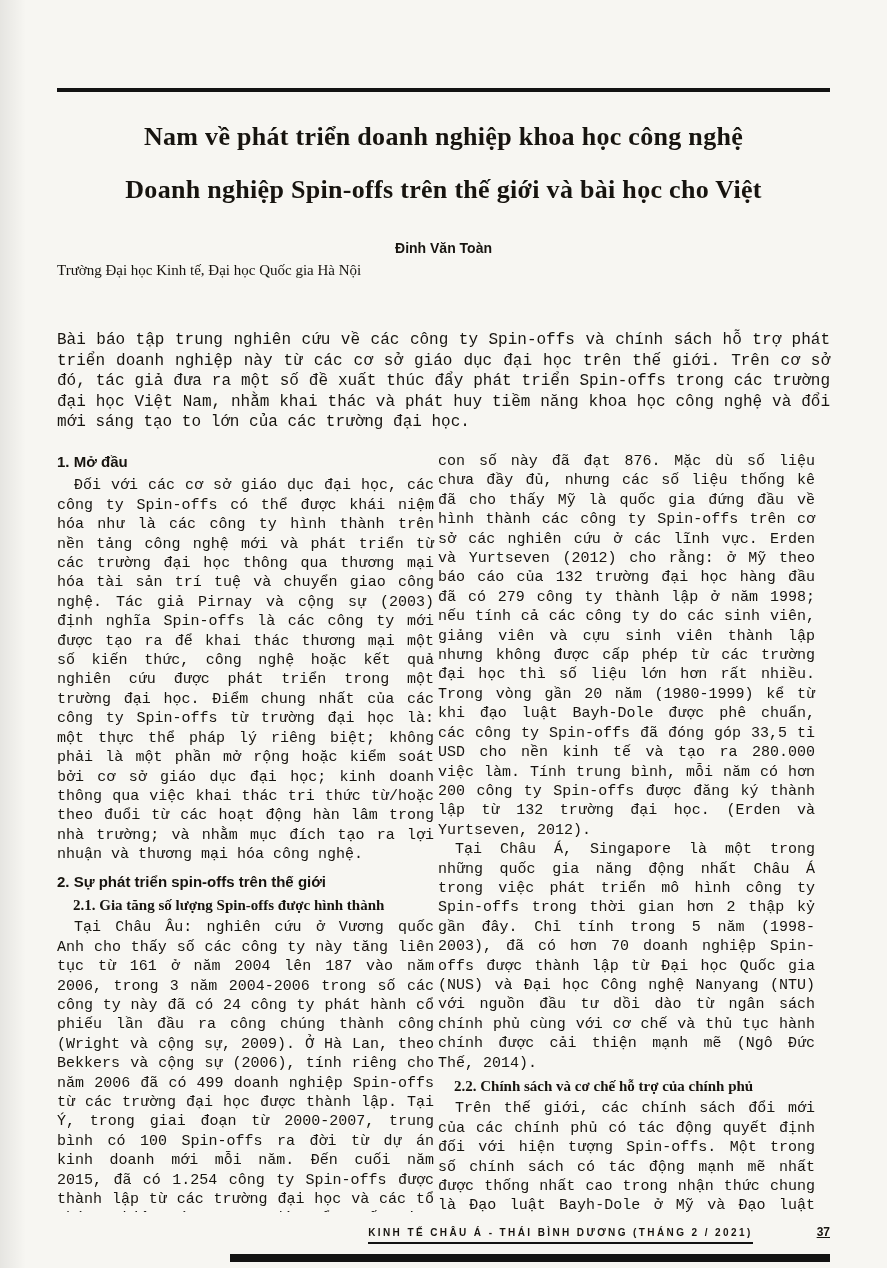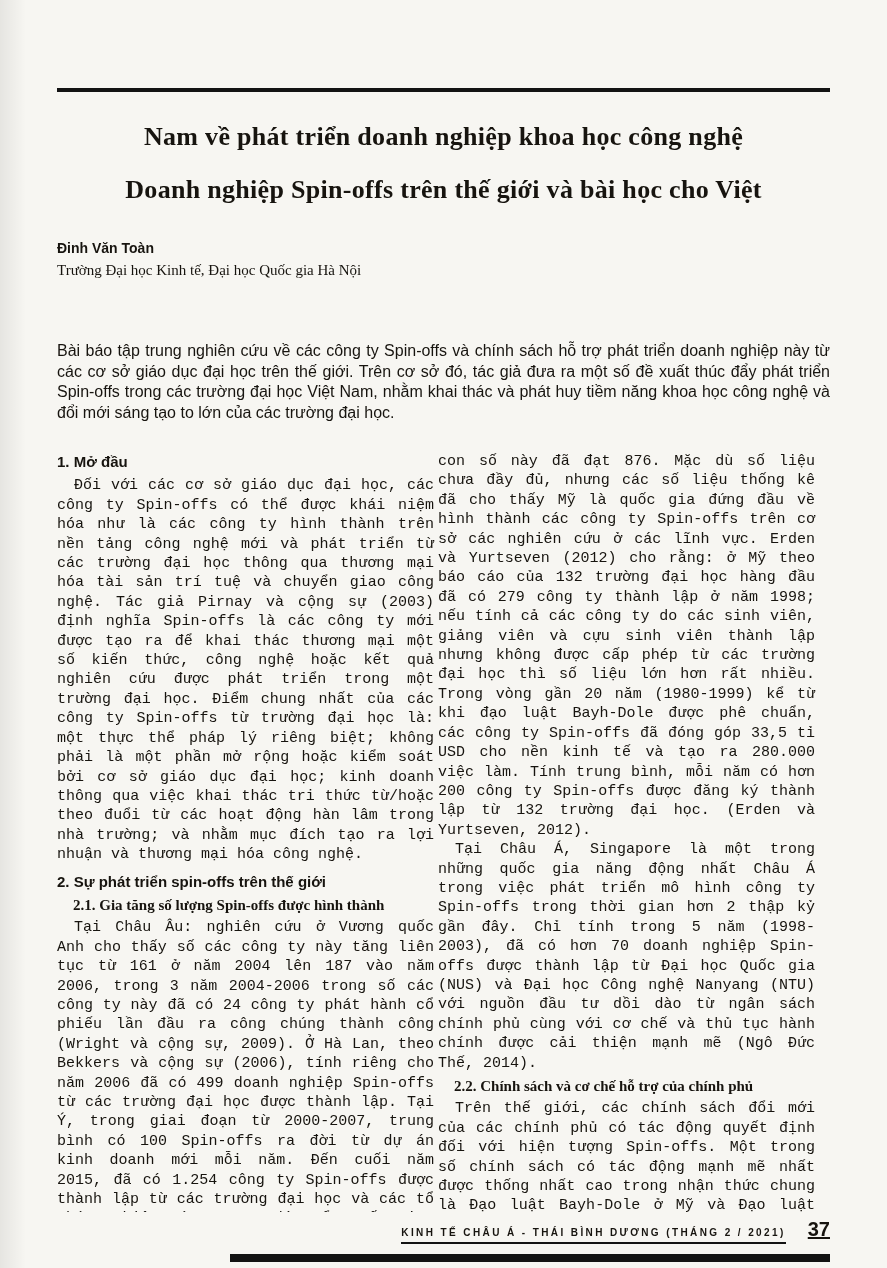--- a/index.html
+++ b/index.html
@@ -41,42 +41,42 @@
     font-size: 26px;
     line-height: 53px;
     letter-spacing: 0.3px;
   }
   .title .t-line { display: block; white-space: nowrap; }
 
   .author {
     position: absolute;
     top: 240px; left: 57px;
     width: 773px;
+    text-align: center;
     font-family: "Liberation Sans", sans-serif;
     font-weight: bold;
     font-size: 14px;
   }
   .affiliation {
     position: absolute;
     top: 262px; left: 57px;
     width: 773px;
     text-align: left;
     font-family: "Liberation Serif", serif;
     font-size: 15px;
   }
 
   .abstract {
     position: absolute;
     top: 330px; left: 57px;
     width: 773px;
-    font-family: Liberation Sans, sans-serif;
+    font-family: Liberation Mono, monospace;
     font-size: 16px;
     line-height: 20.5px;
     text-align: justify;
-    margin-top: 11px;
   }
 
   .columns {
     position: absolute;
     top: 452px; left: 57px;
     width: 773px; height: 760px;
     display: flex;
     gap: 4px;
     overflow: hidden;
   }
@@ -116,22 +116,22 @@
     font-weight: bold;
     font-size: 10px;
     letter-spacing: 2.4px;
     border-bottom: 2px solid #131313;
     padding-bottom: 4px;
     text-align: center;
   }
   .page-number {
     font-family: "Liberation Sans", sans-serif;
     font-weight: bold;
-    font-size: 20px;
-    margin-left: 22px;
+    font-size: 12px;
+    margin-left: 64px;
     text-decoration: underline;
   }
 
   .footer-bar {
     position: absolute;
     bottom: 6px; left: 230px;
     width: 600px; height: 8px;
     background: #131313;
   }
 </style>

